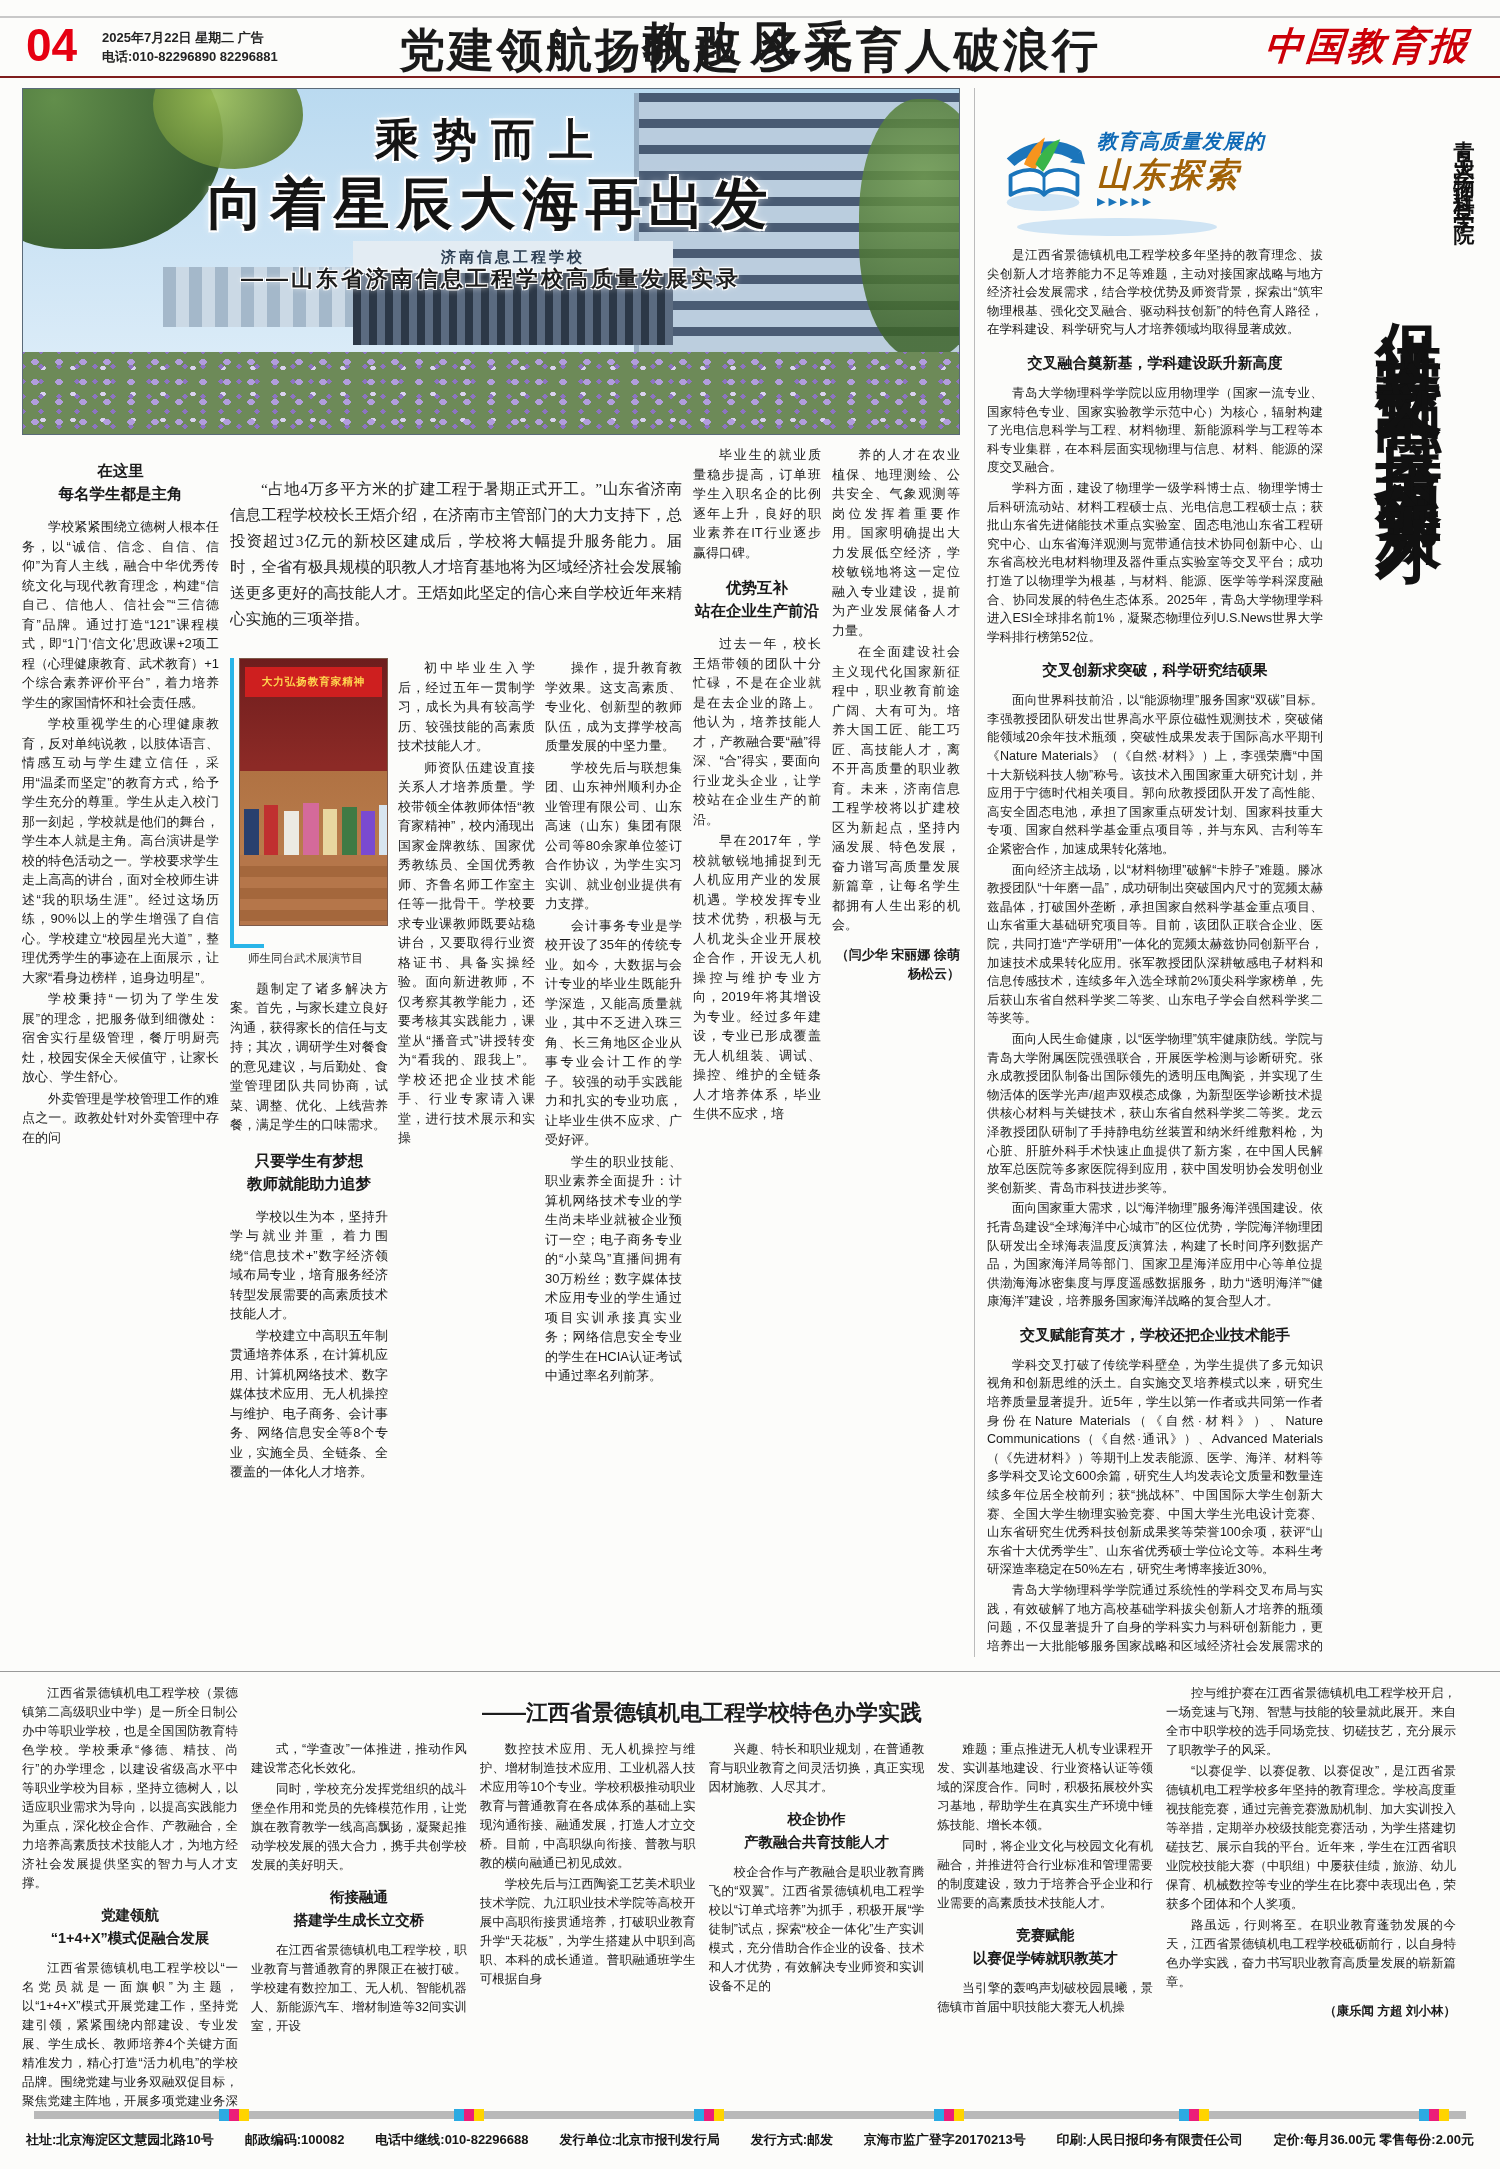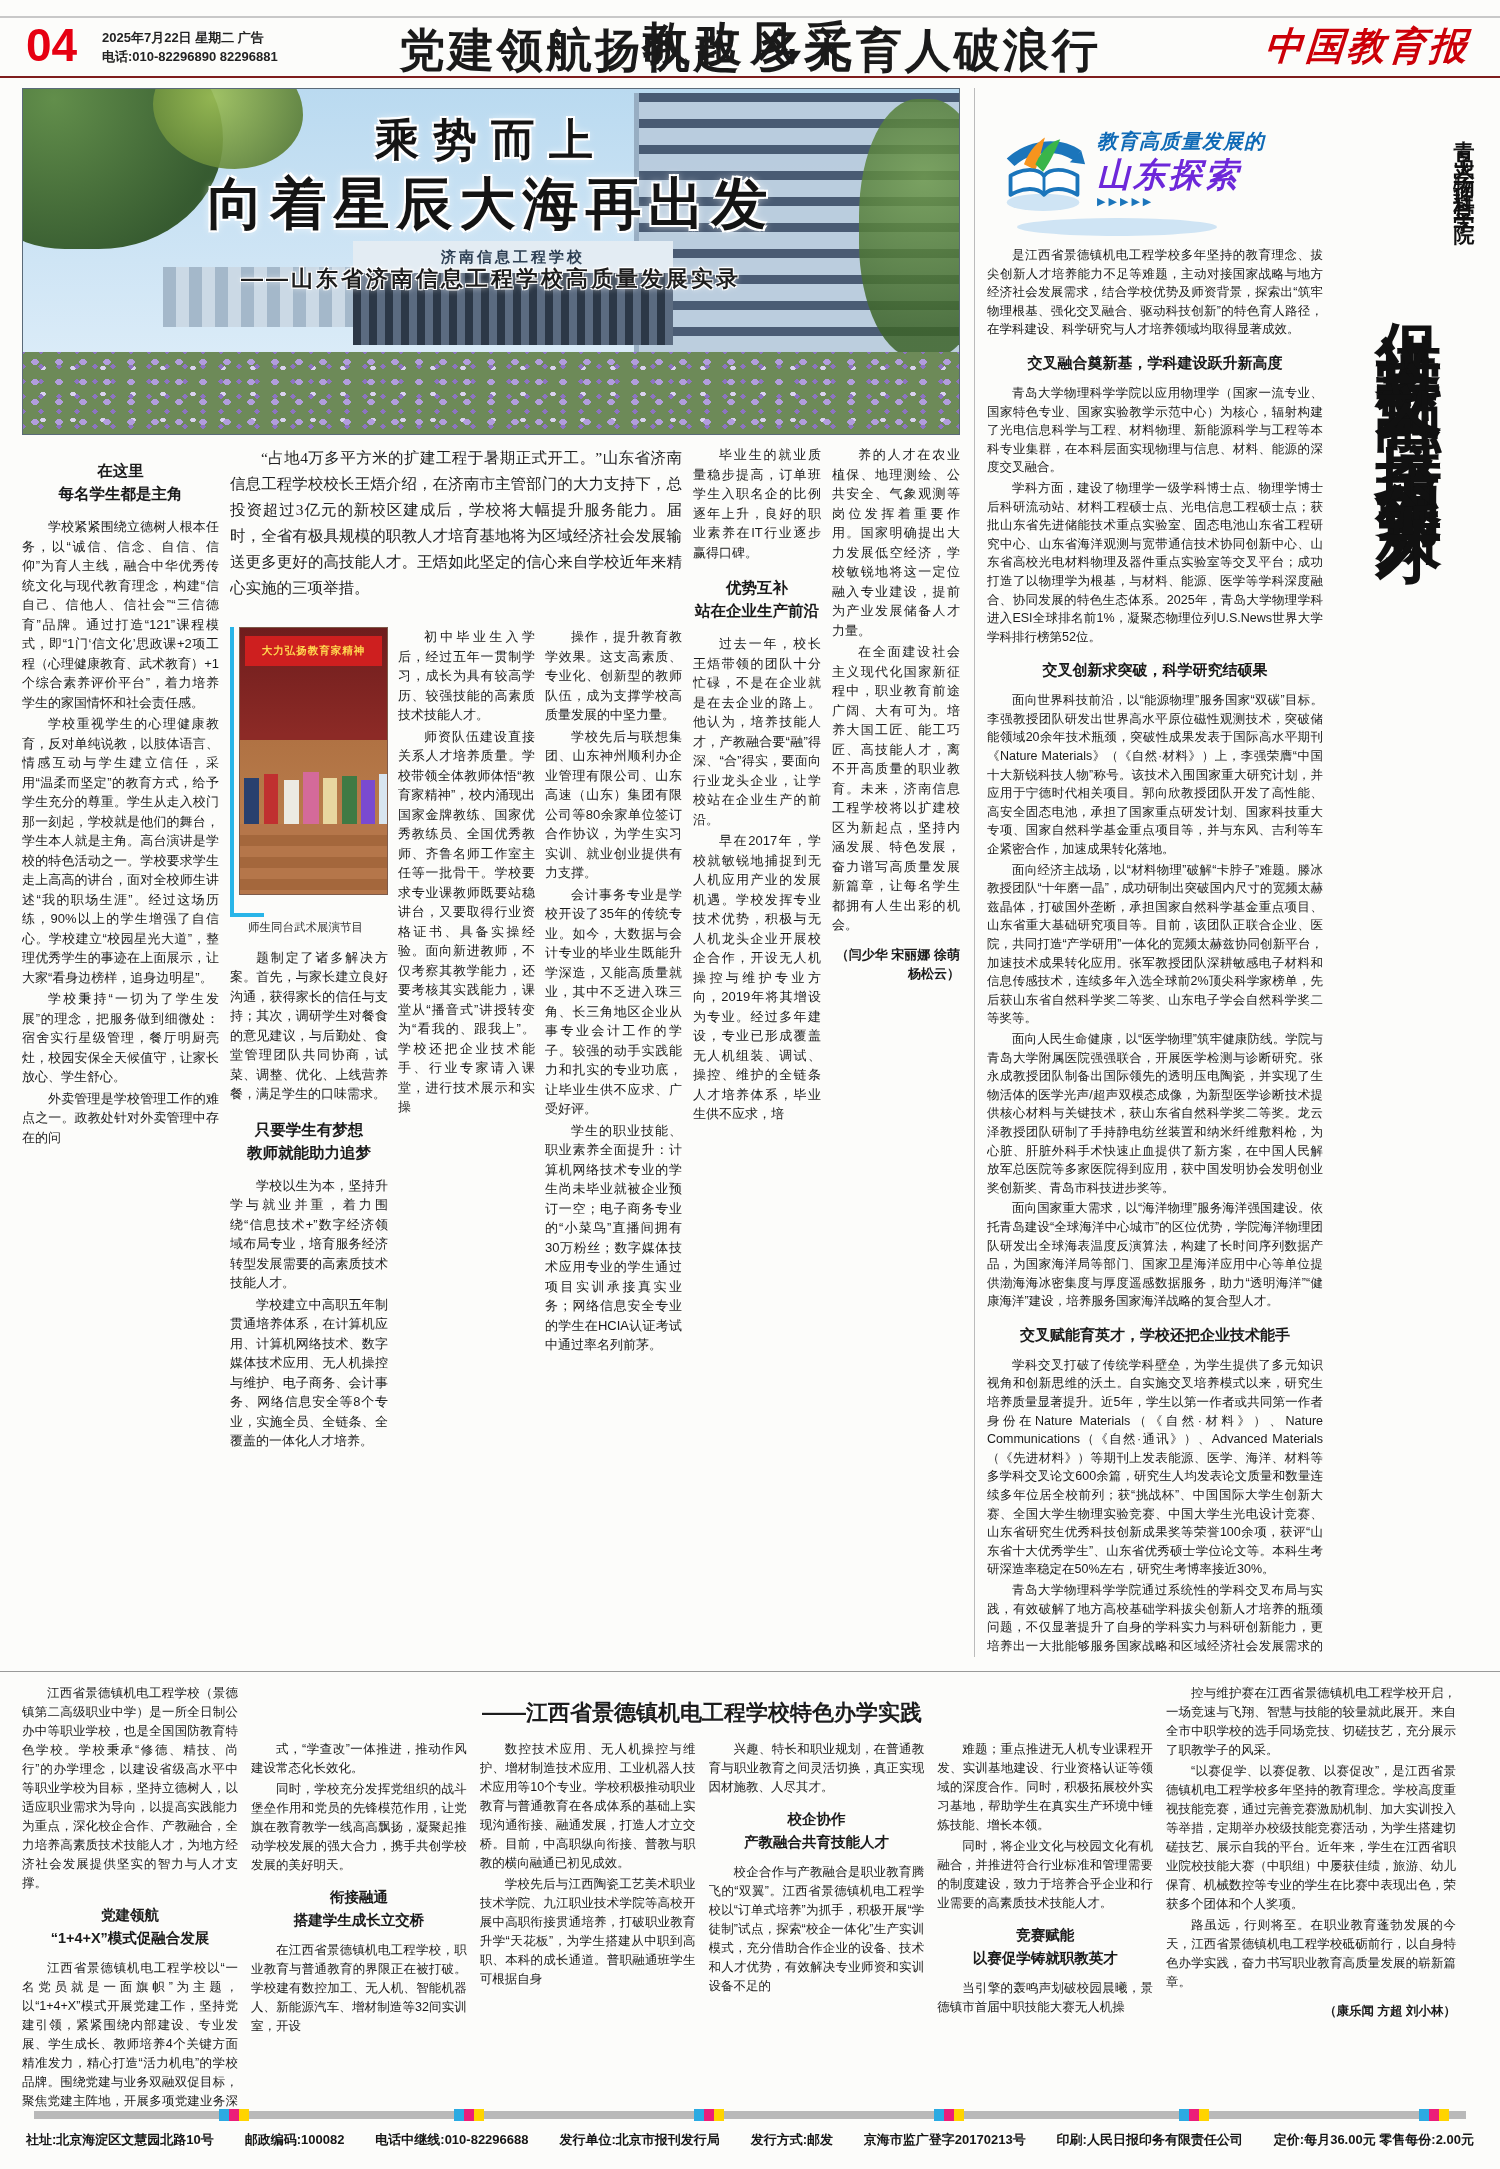--- a/index.html
+++ b/index.html
@@ -41,21 +41,21 @@
   .b-title{position:absolute;top:22px;left:0;right:0;text-align:center;z-index:3;}
   .b-t1{font-size:44px;font-weight:900;letter-spacing:14px;line-height:58px;color:#141414;
         text-shadow:-2px -2px 0 #fff,2px -2px 0 #fff,-2px 2px 0 #fff,2px 2px 0 #fff,0 0 9px #fff;}
   .b-t2{font-size:56px;font-weight:900;letter-spacing:7px;line-height:70px;color:#141414;
         text-shadow:-2px -2px 0 #fff,2px -2px 0 #fff,-2px 2px 0 #fff,2px 2px 0 #fff,0 0 10px #fff;}
   .b-sub{margin-top:10px;font-size:21px;font-weight:700;color:#1d1d1d;
         text-shadow:-1px -1px 0 #fff,1px -1px 0 #fff,-1px 1px 0 #fff,1px 1px 0 #fff,0 0 6px #fff;}
   
   .m-body{display:flex;gap:11px;height:1212px;overflow:hidden;margin-top:10px;font-size:13px;line-height:19.5px;}
   .m-c1{width:200px;overflow:hidden;}
-  .m-mid{width:452px;display:flex;flex-direction:column;}
+  .m-mid{width:452px;display:flex;flex-direction:column;margin-top:31px;}
   .m-quote{height:182px;overflow:hidden;font-family:"Liberation Serif","DejaVu Serif",serif;
         font-size:15.5px;line-height:26px;text-align:justify;text-indent:2em;color:#222;}
   .m-mid-row{flex:1;display:flex;gap:10px;overflow:hidden;}
   .m-mc1{width:158px;overflow:hidden;}
   .m-mc2{width:137px;overflow:hidden;}
   .m-mc3{width:137px;overflow:hidden;}
   .m-c4{width:130px;overflow:hidden;}
   .m-c5{width:130px;overflow:hidden;}
   .it-p{text-indent:2em;text-align:justify;margin:0 0 2px;}
   .it-h{font-weight:900;text-align:center;white-space:pre-line;margin:14px 0 12px;font-size:15.5px;line-height:23px;}
@@ -78,21 +78,21 @@
         background:repeating-linear-gradient(180deg,#b5764a 0 11px,#a4673c 11px 22px);}
   .photo-caption{font-size:11.5px;color:#333;padding:23px 0 6px 9px;text-indent:0;}
   
   .right-article{width:508px;display:flex;gap:8px;border-left:1px solid #bbb;padding-left:12px;justify-content:space-between;}
   .r-main{width:336px;display:flex;flex-direction:column;height:1568px;}
   .badge{position:relative;height:148px;display:flex;align-items:center;gap:10px;padding:6px 0 4px 14px;}
   .badge::after{content:'';position:absolute;left:30px;bottom:10px;width:200px;height:18px;background:#cfe4f4;border-radius:50%;z-index:0;}
   .badge-logo{position:relative;z-index:1;width:86px;height:92px;flex:0 0 auto;}
   .badge-text{position:relative;z-index:1;}
   .bt1{color:#0f6ab6;font-style:italic;font-weight:700;font-size:20px;letter-spacing:1px;}
-  .bt2{color:#6d28d9;font-style:italic;font-weight:900;font-size:33px;letter-spacing:3px;line-height:40px;}
+  .bt2{color:#a16207;font-style:italic;font-weight:900;font-size:33px;letter-spacing:3px;line-height:40px;}
   .bt-arrows{color:#1b75bb;font-size:11px;letter-spacing:3px;}
   .r-cols{flex:1;overflow:hidden;font-size:12.5px;line-height:18.6px;}
   .r-cols .it-h{font-size:15px;margin:12px 0 10px;}
   .r-vtitle{display:flex;flex-direction:row;gap:6px;padding-top:14px;}
   .v-main{writing-mode:vertical-rl;font-size:66px;font-weight:900;letter-spacing:11px;line-height:1.08;
         margin-top:168px;color:#111;}
   .v-org{writing-mode:vertical-rl;font-size:21px;font-weight:700;letter-spacing:9px;margin-top:22px;color:#111;line-height:1.3;}
   
   .bottom-section{display:flex;gap:13px;padding:12px 22px 6px;height:438px;}
   .b-c1{width:216px;overflow:hidden;font-size:12.5px;line-height:19px;}

